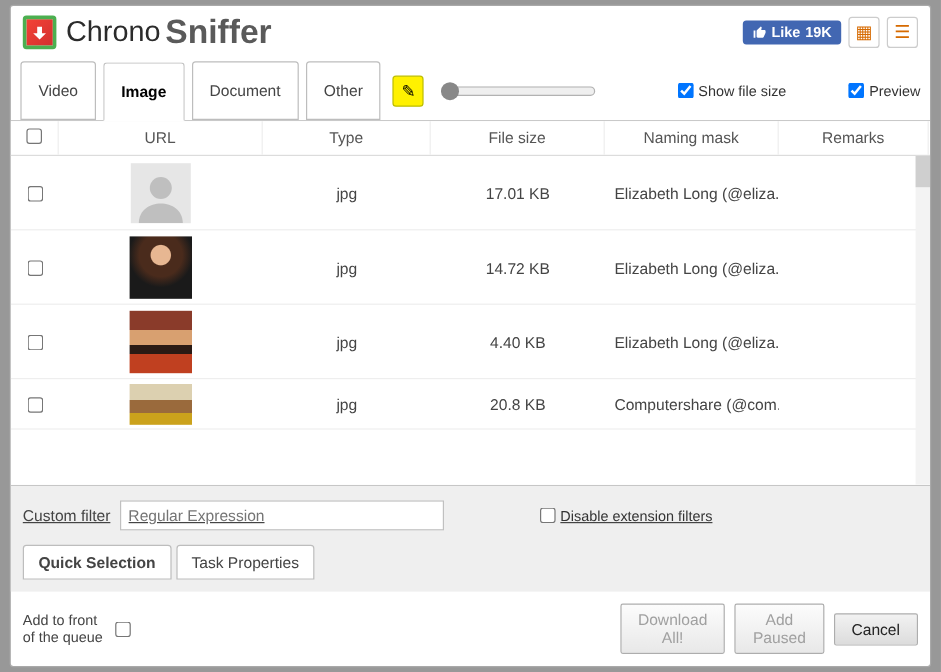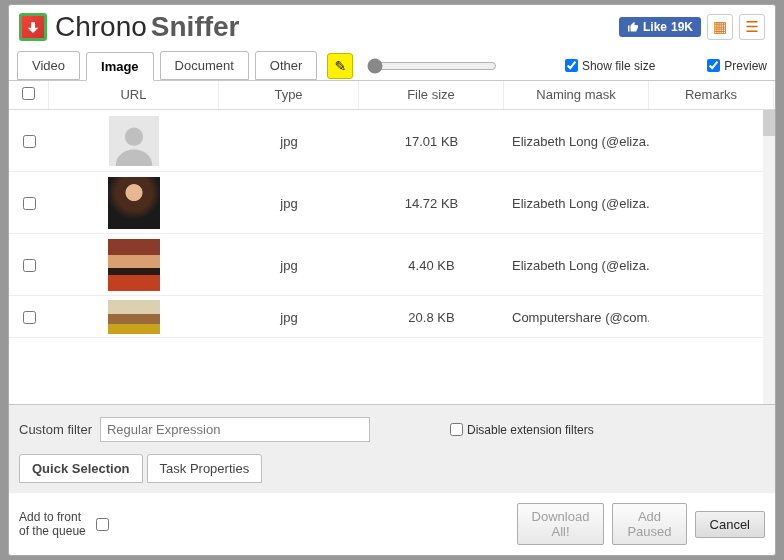--- a/index.html
+++ b/index.html
@@ -1,28 +1,28 @@
 <!DOCTYPE html>
 <html><head>
 <meta charset="utf-8">
 <style>
 * { box-sizing: border-box; margin: 0; padding: 0; font-family: Arial, Helvetica, sans-serif; }
 html, body { width: 784px; height: 560px; background: #989898; overflow: hidden; }
 .window { position: absolute; top: 4px; left: 8px; right: 8px; bottom: 4px; background: #fff; border: 1px solid #a9a9a9; border-radius: 3px; display: flex; flex-direction: column; }
 .header { display: flex; align-items: center; padding: 6px 10px 8px 10px; }
 .logo { width: 28px; height: 28px; background: linear-gradient(135deg,#f44336,#d32f2f); border: 3px solid #4caf50; border-radius: 3px; display: flex; align-items: center; justify-content: center; margin-right: 8px; }
 .logo svg { width: 16px; height: 16px; fill: #fff; }
-.title-big { font-size: 28px; color: #2b2b2b; font-weight: 400; }
+.title-big { font-size: 24px; color: #2b2b2b; font-weight: 400; }
 .title-small { font-size: 28px; color: #5a5a5a; font-weight: 700; margin-left: 4px; }
 .spacer { flex: 1; }
 .like-btn { background: #4267b2; color: #fff; font-size: 12px; font-weight: bold; border-radius: 3px; padding: 3px 8px; display: flex; align-items: center; gap: 4px; }
 .icon-btn { width: 26px; height: 26px; border: 1px solid #ccc; border-radius: 3px; margin-left: 6px; display: flex; align-items: center; justify-content: center; font-size: 15px; cursor: pointer; }
 .toolbar { display: flex; align-items: center; padding: 0 8px 0 8px; border-bottom: 1px solid #c9c9c9; }
 .tabs { display: flex; gap: 6px; }
-.tab { padding: 6px 14px; font-size: 13px; border: 1px solid #bdbdbd; border-radius: 3px 3px 0 0; color: #444; background: #fff; cursor: pointer; }
+.tab { padding: 16px 14px; font-size: 13px; border: 1px solid #bdbdbd; border-radius: 3px 3px 0 0; color: #444; background: #fff; cursor: pointer; }
 .tab.active { font-weight: bold; color: #000; border-bottom: 1px solid #fff; position: relative; top: 1px; }
 .edit-btn { width: 26px; height: 26px; background: #fff100; border: 1px solid #bdbd00; border-radius: 3px; margin-left: 10px; display: flex; align-items: center; justify-content: center; font-size: 14px; cursor: pointer; }
 .slider-wrap { flex: 1; margin: 0 14px; display: flex; align-items: center; }
 input[type=range] { width: 130px; accent-color: #888; }
 .chk { font-size: 12px; color: #333; display: flex; align-items: center; gap: 4px; margin-left: 10px; padding-left: 42px; }
 input[type=checkbox] { width: 13px; height: 13px; cursor: pointer; }
 .table-head { display: grid; grid-template-columns: 40px 170px 140px 145px 145px 125px; border-bottom: 1px solid #dcdcdc; font-size: 13px; color: #555; background: #fff; }
 .th { padding: 6px 4px; text-align: center; border-right: 1px solid #eee; }
 .table-body { flex: 1; overflow-y: auto; background: #fff; position: relative; }
 .row { display: grid; grid-template-columns: 40px 170px 140px 145px 145px 125px; border-bottom: 1px solid #eee; align-items: center; font-size: 13px; color: #444; height: 62px; }
@@ -32,21 +32,21 @@
 .avatar-ph { width: 50px; height: 50px; background: #e6e6e6; border-radius: 0; display: flex; align-items: flex-end; justify-content: center; overflow: hidden; }
 .avatar-ph svg { width: 44px; height: 44px; fill: #bfbfbf; }
 .photo { width: 52px; height: 52px; border-radius: 0; }
 .p1 { background: radial-gradient(circle at 50% 30%, #e7b792 18%, #4a2b1c 20% 40%, #1a1a1a 60%); }
 .p2 { background: linear-gradient(180deg,#8a3b2a 0 30%, #d8a070 30% 55%, #2a1a14 55% 70%, #c04020 70%); }
 .p3 { background: linear-gradient(180deg,#dcd0b0 0 40%, #9a6a3c 40% 70%, #cba21c 70%); }
 .scrolltrack { position: absolute; right: 0; top: 0; width: 12px; height: 100%; background: #f3f3f3; }
 .scrollthumb { position: absolute; right: 0; top: 0; width: 12px; height: 26px; background: #cfcfcf; }
 .filters { background: #efefef; padding: 12px 10px 10px 10px; border-top: 1px solid #c6c6c6; font-size: 13px; color: #444; }
 .filter-row { display: flex; gap: 16px; margin-bottom: 20px; }
-.custom-row { display: flex; align-items: center; gap: 8px; }
+.custom-row { display: flex; align-items: center; gap: 8px; text-decoration: underline; }
 .text-input { border: 1px solid #c0c0c0; padding: 4px 6px; font-size: 13px; width: 270px; color: #888; background: #fff; }
 .bottom-tabs { display: flex; margin-top: 12px; }
 .btab { padding: 6px 12px; font-size: 13px; border: 1px solid #bdbdbd; background: #fff; border-radius: 3px 3px 0 0; margin-right: 4px; cursor: pointer; }
 .btab.active { font-weight: bold; }
 .footer { display: flex; align-items: center; justify-content: flex-end; padding: 10px; gap: 8px; font-size: 12px; color: #444; }
 .btn { padding: 5px 14px; font-size: 13px; border: 1px solid #adadad; background: linear-gradient(#fcfcfc,#e8e8e8); border-radius: 2px; cursor: pointer; color: #666; }
 .btn:disabled { color: #a0a0a0; }
 .btn.primary { color: #222; background: linear-gradient(#f2f2f2,#dcdcdc); }
 </style>
 </head>

